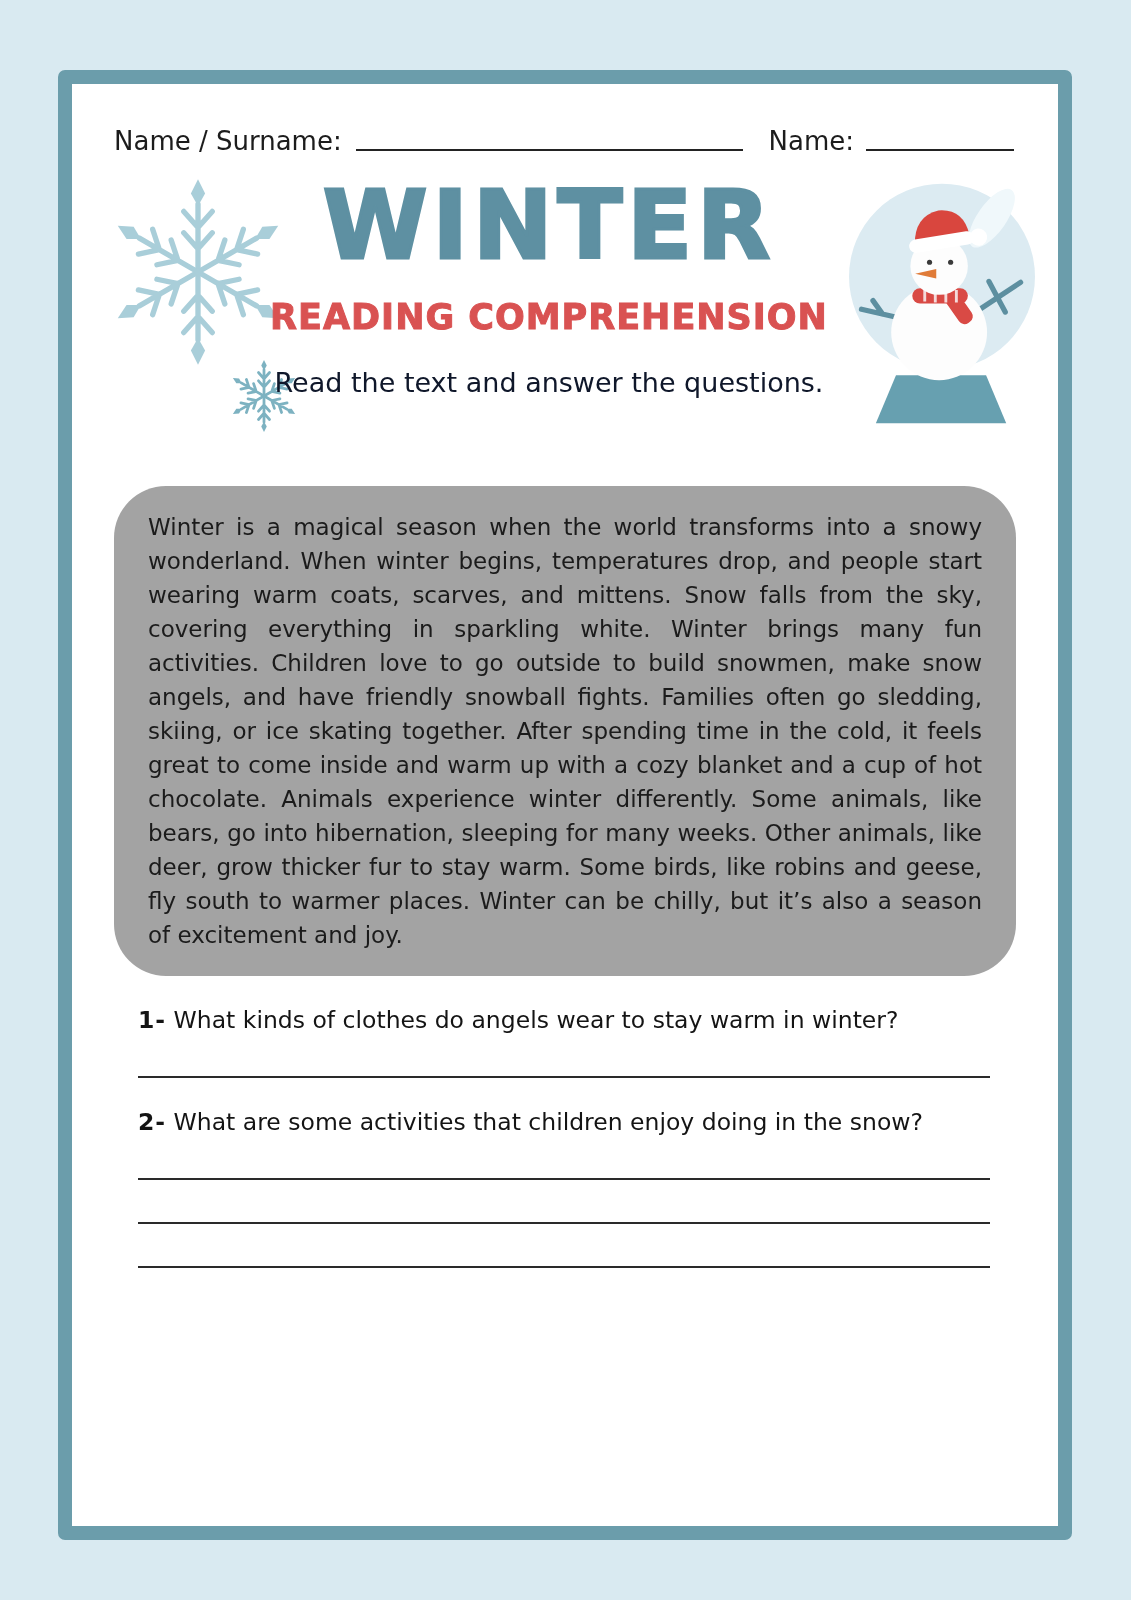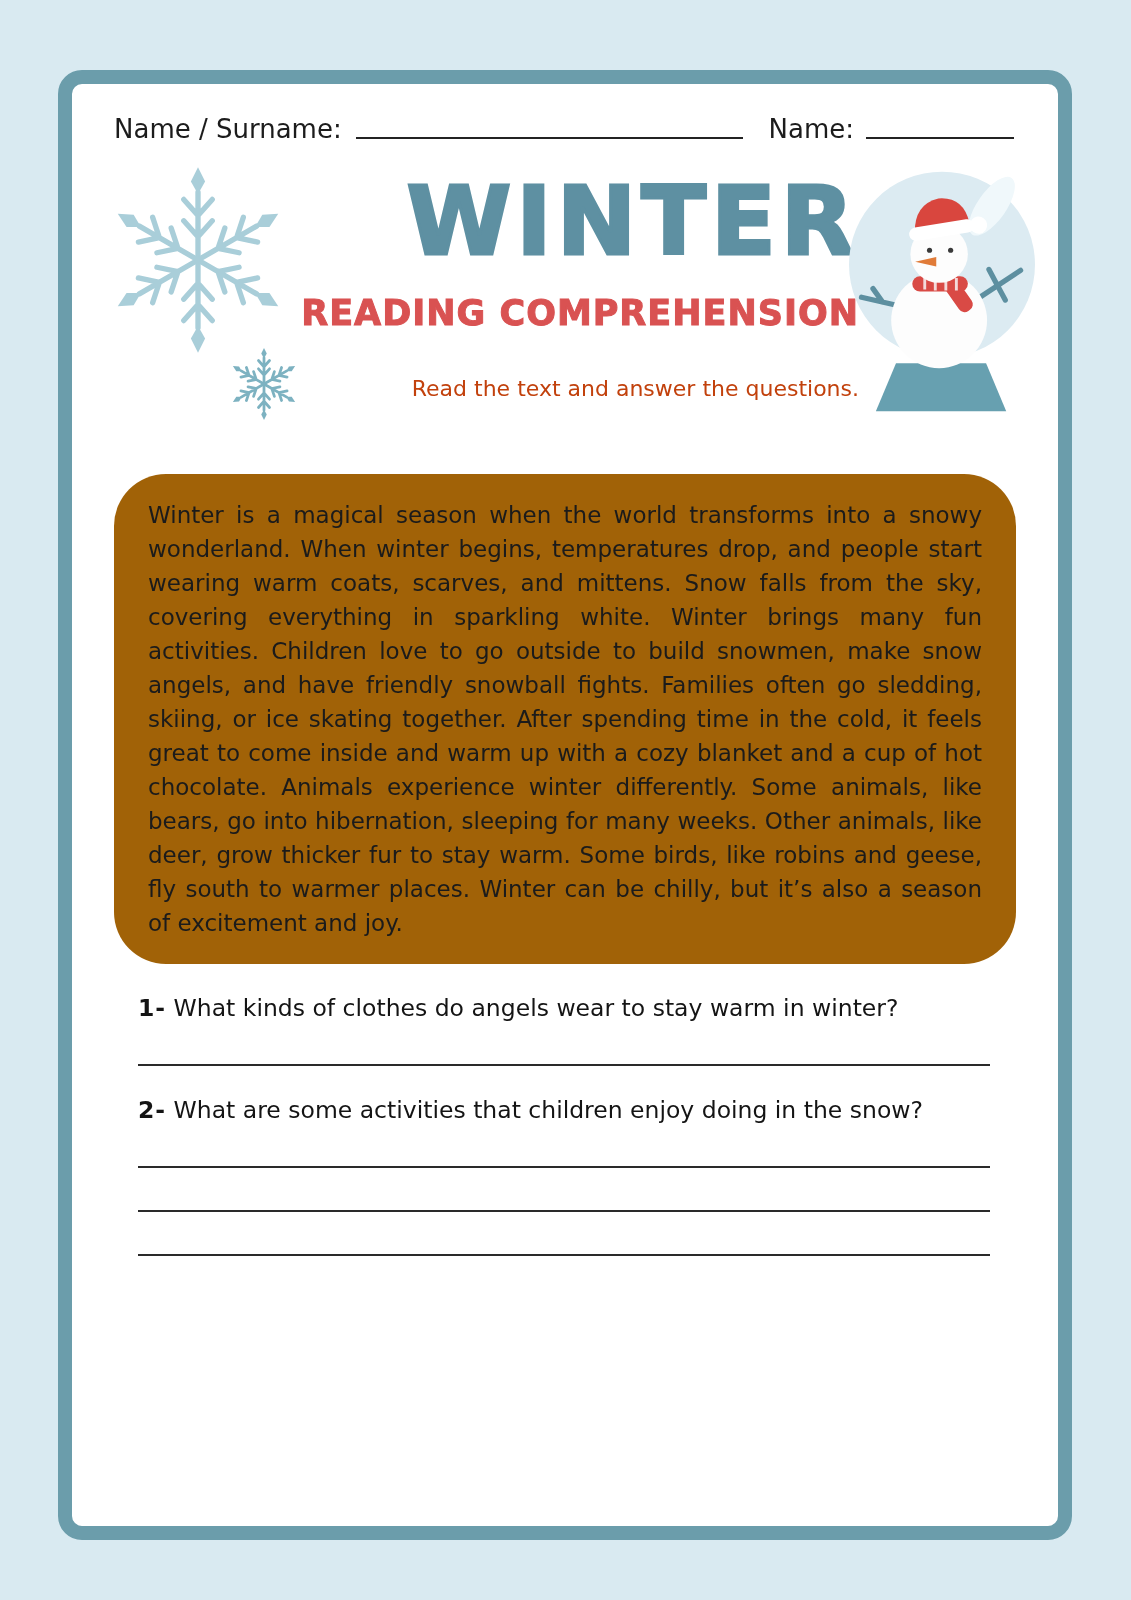--- a/index.html
+++ b/index.html
@@ -9,57 +9,57 @@
     font-family: "DejaVu Sans", sans-serif;
     position: relative;
     overflow: hidden;
   }
   .card {
     position: absolute; left: 58px; top: 70px;
     width: 1014px; height: 1470px;
     box-sizing: border-box;
     background: #ffffff;
     border: 14px solid #6b9dab;
-    border-radius: 24px;
-    padding: 28px 42px 0 42px;
+    border-radius: 7px;
+    padding: 40px 42px 0 42px;
   }
   
   .header-row {
     display: flex; align-items: flex-end;
     font-size: 26px; color: #1c1c1c;
     margin-top: 2px;
   }
   .blank-line { border-bottom: 2px solid #232323; }
   .name-line { flex: 1; margin: 0 26px 5px 14px; }
   .date-line { width: 148px; margin: 0 2px 5px 12px; }
   
   .hero { position: relative; height: 300px; margin-top: 10px; }
   .big-flake { position: absolute; left: -14px; top: 8px; width: 196px; height: 196px; color: #a9ced9; }
   .small-flake { position: absolute; left: 112px; top: 192px; width: 76px; height: 76px; color: #7db2c1; }
   .globe { position: absolute; right: -22px; top: 10px; width: 192px; height: 254px; }
   .title-block {
-    position: absolute; left: calc(50% - 16px); top: 20px;
+    position: absolute; left: calc(50% - 16px); top: 12px;
     transform: translateX(-50%);
-    width: 620px; text-align: right;
+    width: 620px; text-align: center;
   }
   .title {
     font-size: 95px; font-weight: bold; line-height: 1.0;
     color: #5e90a2; letter-spacing: 5px;
     -webkit-text-stroke: 3px #5e90a2;
   }
   .subtitle {
     font-size: 35px; font-weight: bold; margin-top: 24px;
     color: #d95252; letter-spacing: 1px;
     -webkit-text-stroke: 1px #d95252;
   }
-  .instruction { font-size: 22px; color: #c2410c; margin-top: 43px; }
+  .instruction { font-size: 27px; color: #0f172a; margin-top: 30px; }
   
   .passage {
     margin-top: 20px;
-    background: #a16207;
+    background: #a3a3a3;
     border-radius: 52px;
     padding: 24px 34px;
     font-size: 23px; line-height: 34px;
     text-align: justify; color: #1b1b1b;
   }
   
   .questions { margin: 30px 26px 0 24px; }
   .qa + .qa { margin-top: 30px; }
   .q-text { font-size: 23.5px; color: #141414; white-space: nowrap; }
   .q-num { font-weight: bold; letter-spacing: 1px; }

